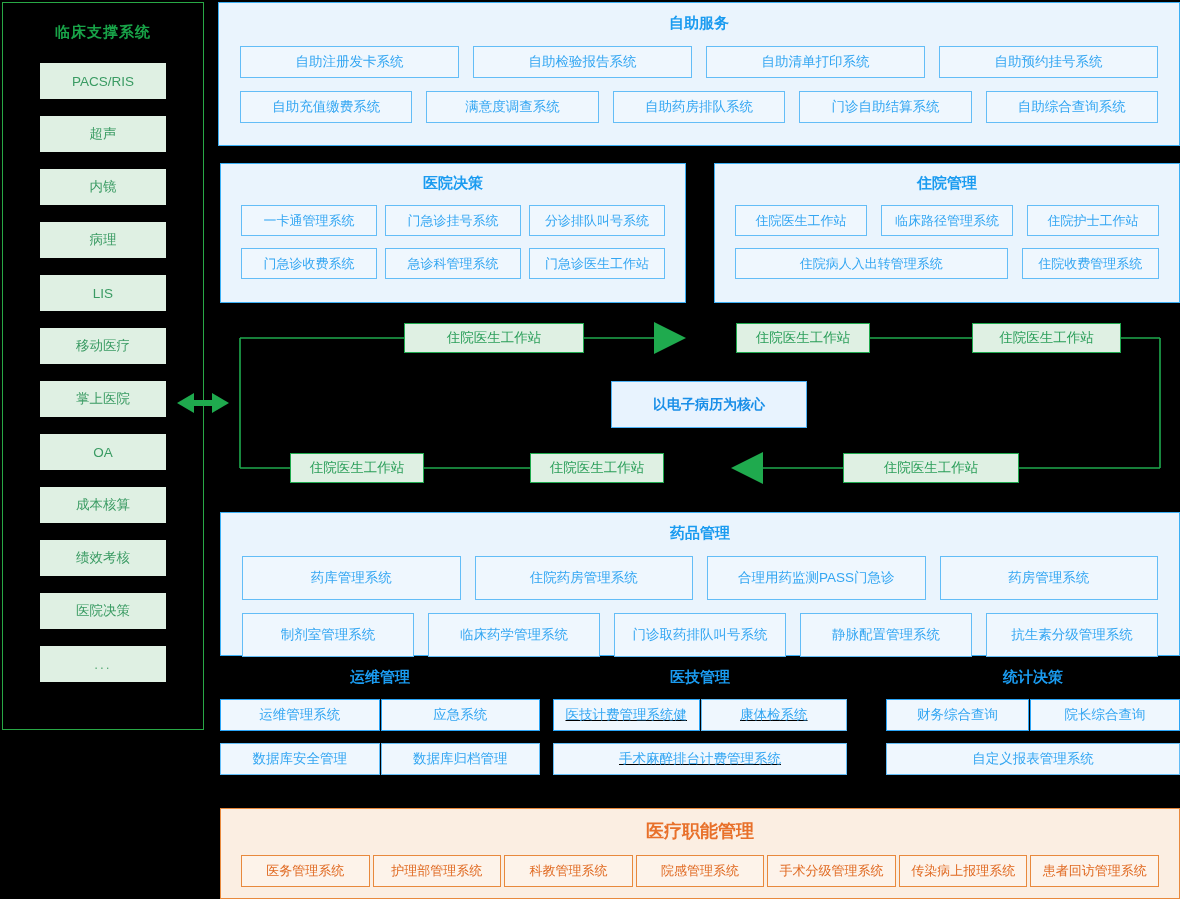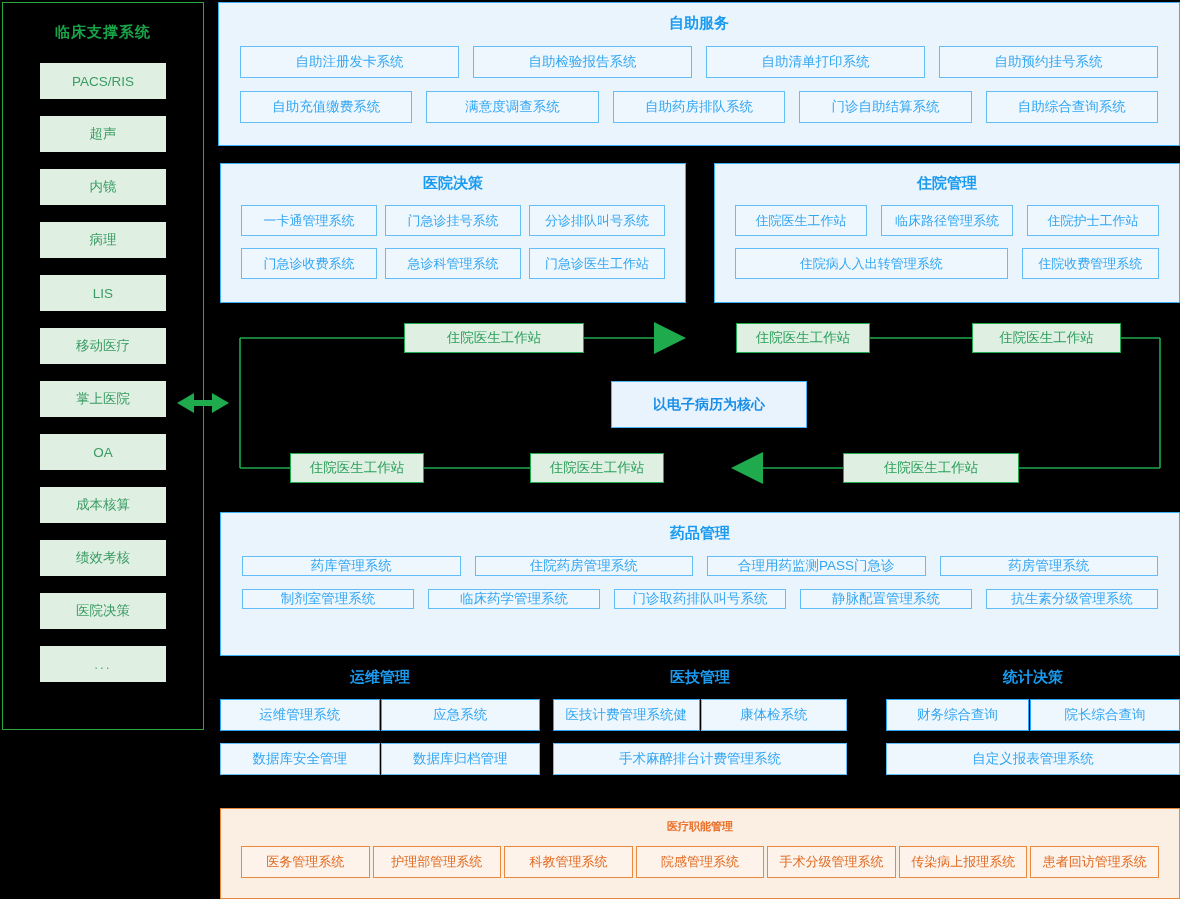--- a/index.html
+++ b/index.html
@@ -82,21 +82,21 @@
   
   #inpatient { left: 714px; top: 163px; width: 466px; height: 140px; }
   #inpatient .panel-title { margin-top: 10px; }
   #inpatient .chip-row { margin: 12px 20px 0 20px; gap: 14px; }
   #inpatient .chip { height: 31px; font-size: 13px; }
 
   
   #drug { left: 220px; top: 512px; width: 960px; height: 144px; }
   #drug .panel-title { margin-top: 11px; }
   #drug .chip-row { margin: 13px 21px 0 21px; gap: 14px; }
-  #drug .chip { height: 20px; }
+  #drug .chip { height: 44px; }
 
   
   #emr { position: absolute; left: 218px; top: 310px; width: 962px; height: 198px; }
   #emr svg { position: absolute; left: 0; top: 0; }
   .green-box {
     position: absolute;
     background: #dff0e3;
     border: 1.3px solid #1faa4e;
     color: #2a9e59;
     font-size: 13.5px;
@@ -116,31 +116,31 @@
   
   .colsec { position: absolute; top: 668px; height: 130px; }
   .colsec .col-title {
     text-align: center; color: #1a9bf0;
     font-weight: bold; font-size: 15px;
   }
   .colsec .chip-row { margin-top: 12px; gap: 1px; }
   .colsec .chip { height: 32px; font-size: 13.5px; }
   .chip.strong { border-color: #2aa5f7; border-width: 1.5px; }
   #ops { left: 220px; width: 320px; }
-  #tech { left: 553px; width: 294px; }
+  #tech { left: 553px; width: 294px; text-decoration: underline; }
   #stats { left: 886px; width: 294px; }
 
   
   #medfunc {
     position: absolute; left: 220px; top: 808px;
     width: 960px; height: 91px;
     background: #fbeee2;
     border: 1.5px solid #e8893d;
   }
-  #medfunc .panel-title { color: #e8702a; margin-top: 10px; font-size: 11px; }
+  #medfunc .panel-title { color: #e8702a; margin-top: 10px; font-size: 18px; }
   #medfunc .chip-row { margin: 12px 20px 0 20px; gap: 3px; }
   #medfunc .chip {
     background: #fdf3ea;
     border: 1.2px solid #e8893d;
     color: #e06a22;
     height: 32px;
     font-size: 13px;
   }
 </style>
 </head>

